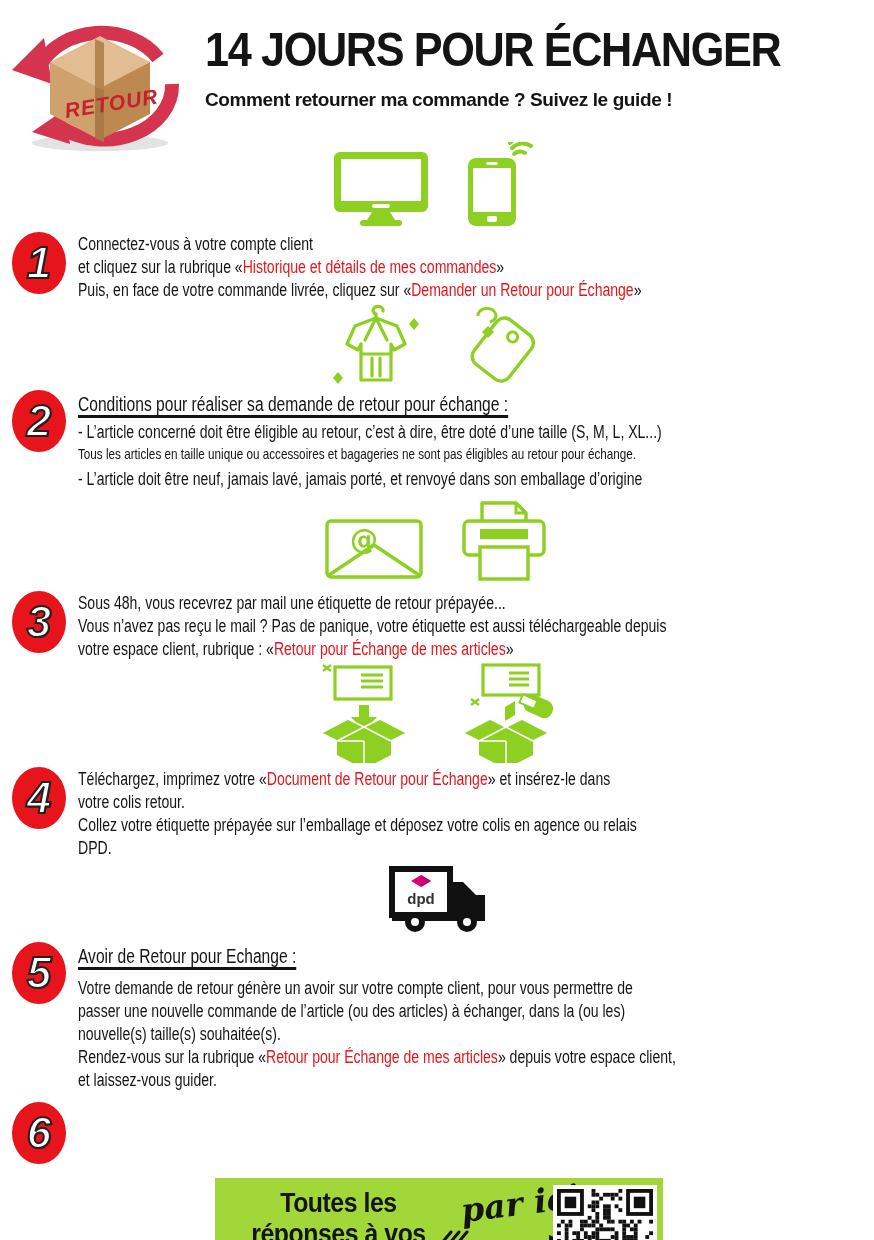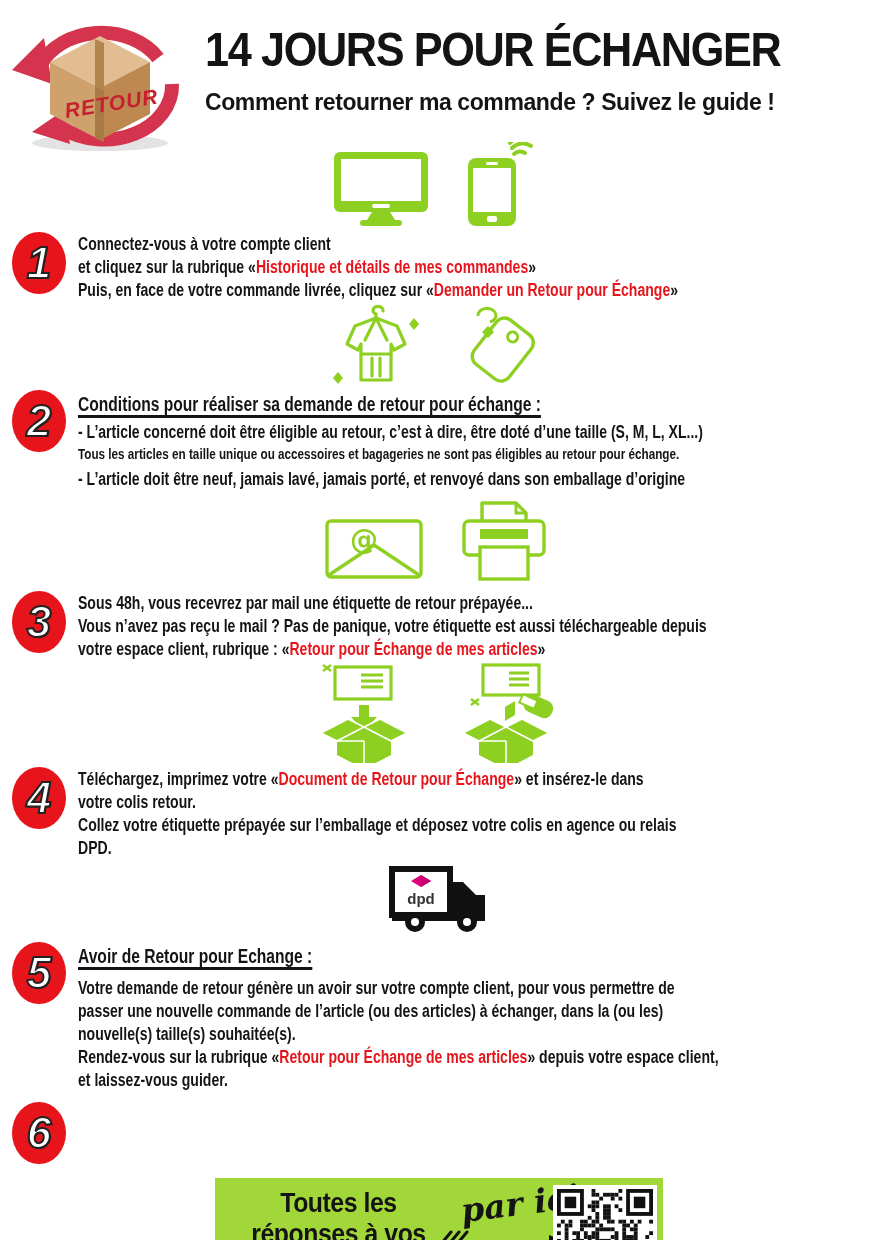--- a/index.html
+++ b/index.html
@@ -13,37 +13,37 @@
   body{width:874px;height:1240px;overflow:hidden;background:#fff;color:var(--ink);
        font-family:"Liberation Sans",sans-serif;}
   .page{position:relative;width:874px;height:1240px;overflow:hidden;}
 
   
   .hdr{display:flex;height:148px;padding-top:10px;}
   .logo-wrap{width:205px;height:145px;flex-shrink:0;position:relative;}
   .hdr-text{padding-top:12px;}
   .title{font-size:48px;font-weight:800;letter-spacing:-1.5px;white-space:nowrap;
          transform:scaleX(.9);transform-origin:0 0;}
-  .subtitle{font-size:23px;font-weight:700;margin-top:12px;letter-spacing:-.4px;white-space:nowrap;}
+  .subtitle{font-size:19px;font-weight:700;margin-top:12px;letter-spacing:-.4px;white-space:nowrap;}
 
   
   .icon-row{display:flex;justify-content:center;align-items:flex-end;gap:30px;}
   .row-devices{height:80px;margin-top:-2px;}
   .row-garment{height:82px;margin:2px 0 2px 0;}
   .row-mail{height:88px;margin:6px 0 4px 0;}
   .row-boxes{height:100px;margin:2px 0 2px 0;}
   .row-truck{height:70px;margin:4px 12px 4px 0;padding-left:24px;}
 
   
   .step{display:flex;gap:12px;padding-left:12px;}
   .badge{width:54px;height:62px;border-radius:50%;background:var(--red);flex-shrink:0;
          display:flex;align-items:center;justify-content:center;
          color:#fff;font-weight:800;font-style:italic;font-size:44px;
          -webkit-text-stroke:2px #222;text-shadow:1px 1px 0 #222;margin-top:2px;}
-  .step-body{font-size:18px;font-weight:700;line-height:23px;padding-top:3px;}
+  .step-body{font-size:18px;font-weight:400;line-height:23px;padding-top:3px;}
   .cline{white-space:nowrap;transform:scaleX(.78);transform-origin:0 0;}
   .r{color:var(--red);}
   .uline{text-decoration:underline;text-decoration-thickness:2.5px;text-underline-offset:4px;}
   .note{font-size:15px;line-height:20px;}
   .mt4{margin-top:4px;}
   #step1{margin-top:4px;}
   #step2{margin-top:2px;}
   #step3{margin-top:2px;}
   #step4{margin-top:2px;}
   #step5{margin-top:6px;}

